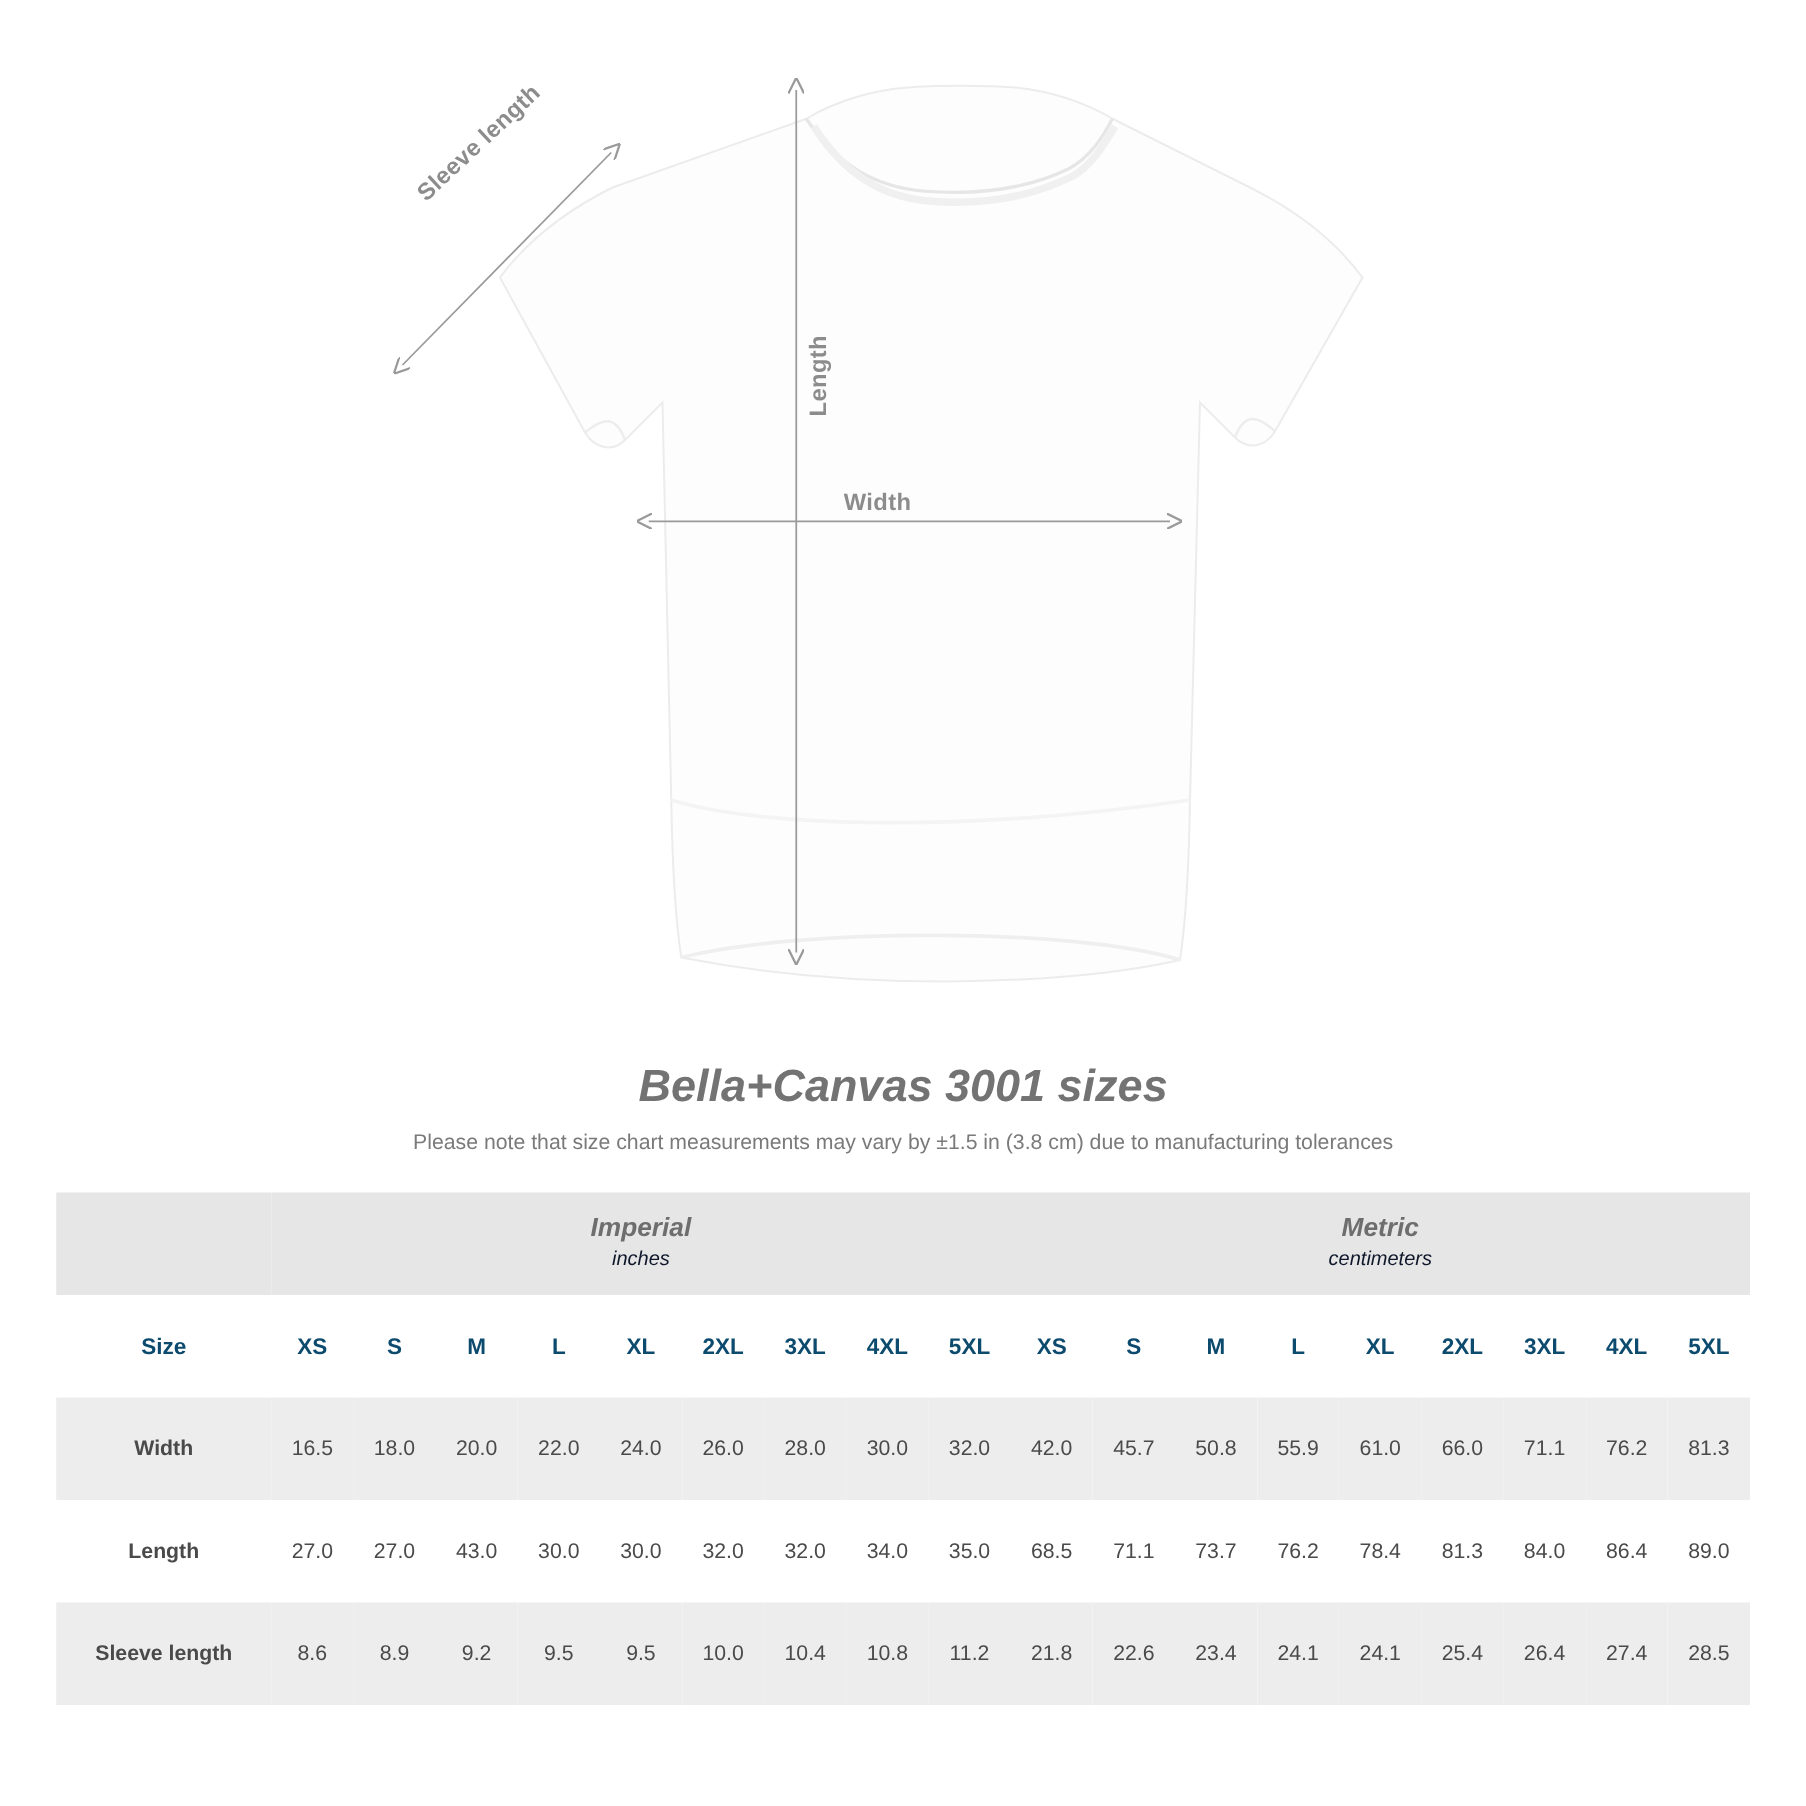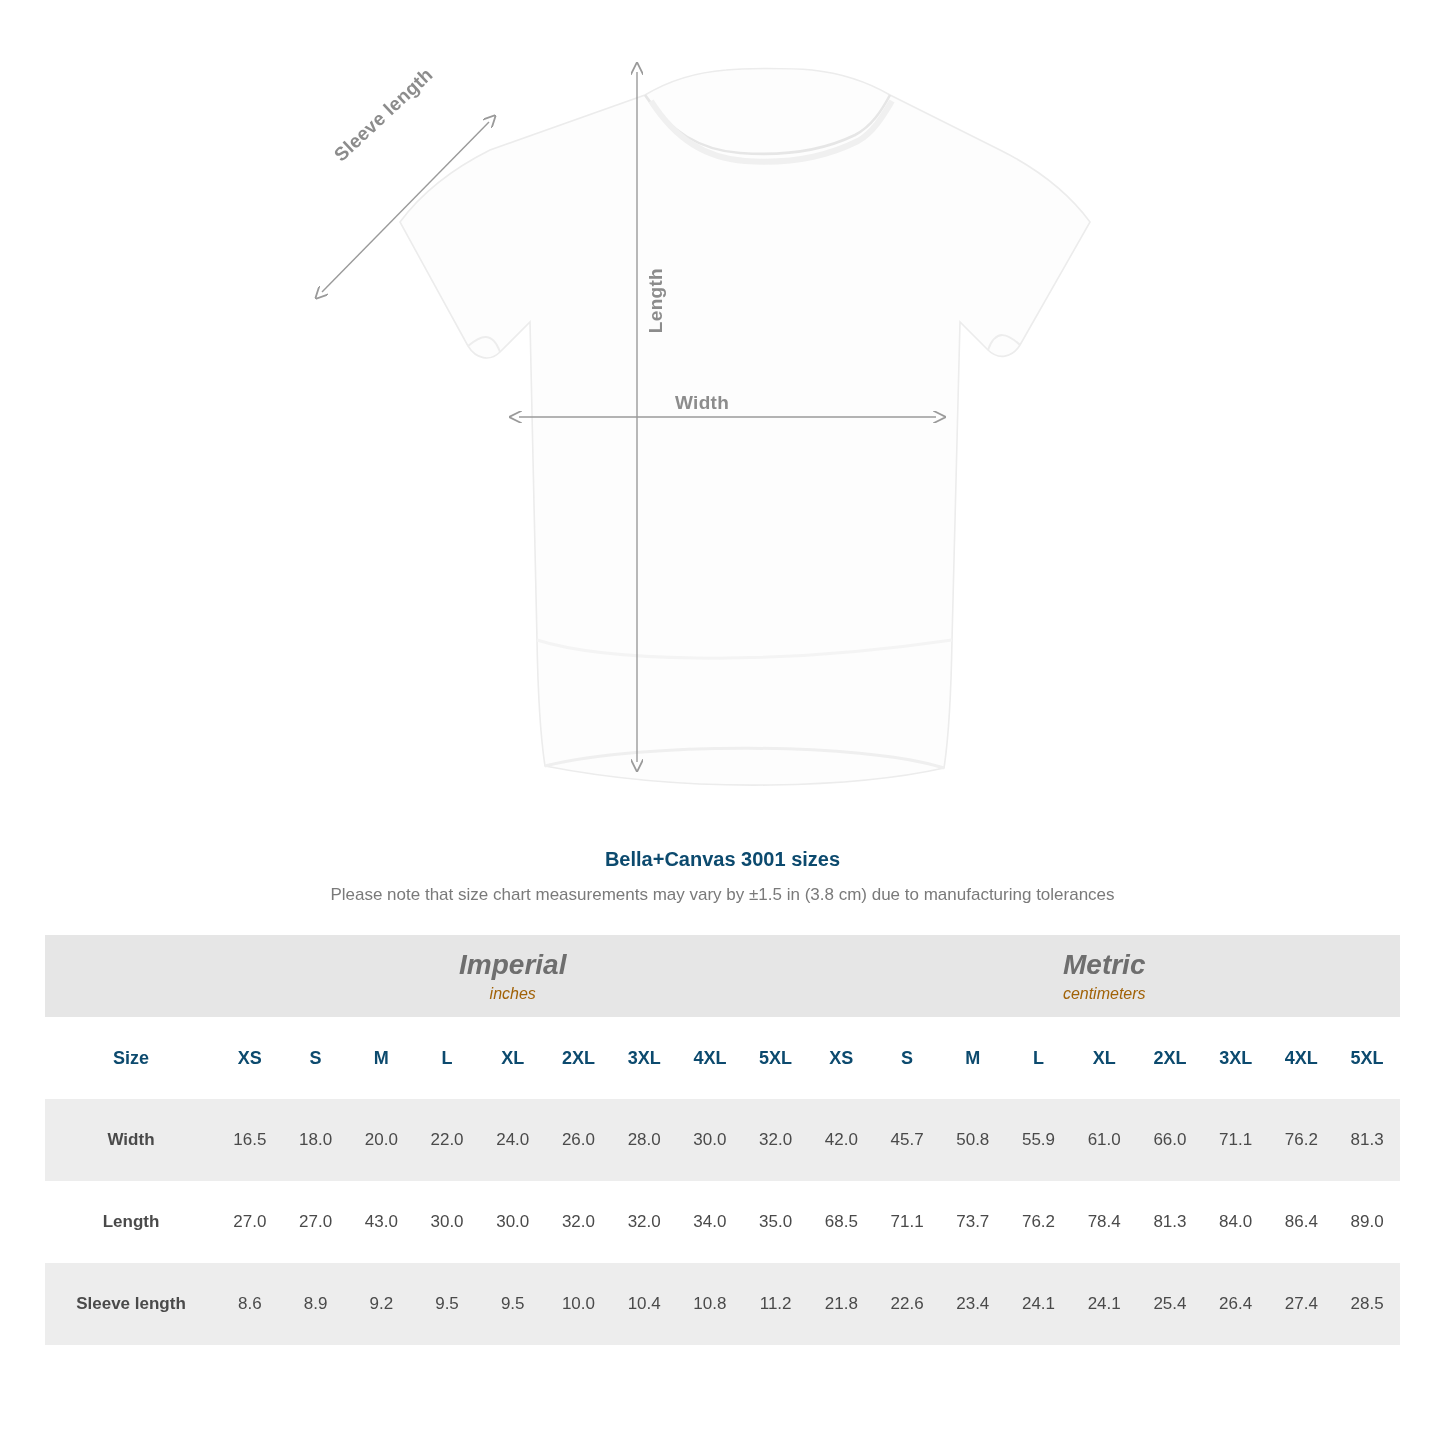--- a/index.html
+++ b/index.html
@@ -51,24 +51,25 @@
     transform: rotate(-43deg);
     transform-origin: left top;
   }
 
   
   .title-block {
     text-align: center;
     margin-top: 18px;
   }
   .chart-title {
-    font-size: 20px;
-    font-weight: bold;
-    color: #0c4a6e;
+    font-size: 36px;
+    font-weight: bold;
+    color: #737373;
     margin: 0 0 14px 0;
+    font-style: italic;
   }
   .chart-note {
     font-size: 17px;
     color: #7a7a7a;
     margin: 0;
   }
 
   
   .table-wrap {
     margin: 30px 45px 0 45px;
@@ -86,30 +87,30 @@
     color: #4a4a4a;
     padding: 0;
     height: 82px;
     border: 0;
   }
   .unit-head {
     background: #e6e6e6;
     height: 112px;
   }
   .unit-head .unit-name {
-    font-size: 28px;
+    font-size: 21px;
     font-weight: bold;
     font-style: italic;
     color: #6e6e6e;
     line-height: 1.25;
   }
   .unit-head .unit-sub {
     font-size: 16px;
     font-style: italic;
-    color: #a16207;
+    color: #0f172a;
     line-height: 1.5;
   }
   tr.head-row td {
     background: #ffffff;
     font-weight: bold;
     font-size: 18px;
     color: #0c4a6e;
   }
   tr.row-alt td {
     background: #ededed;

